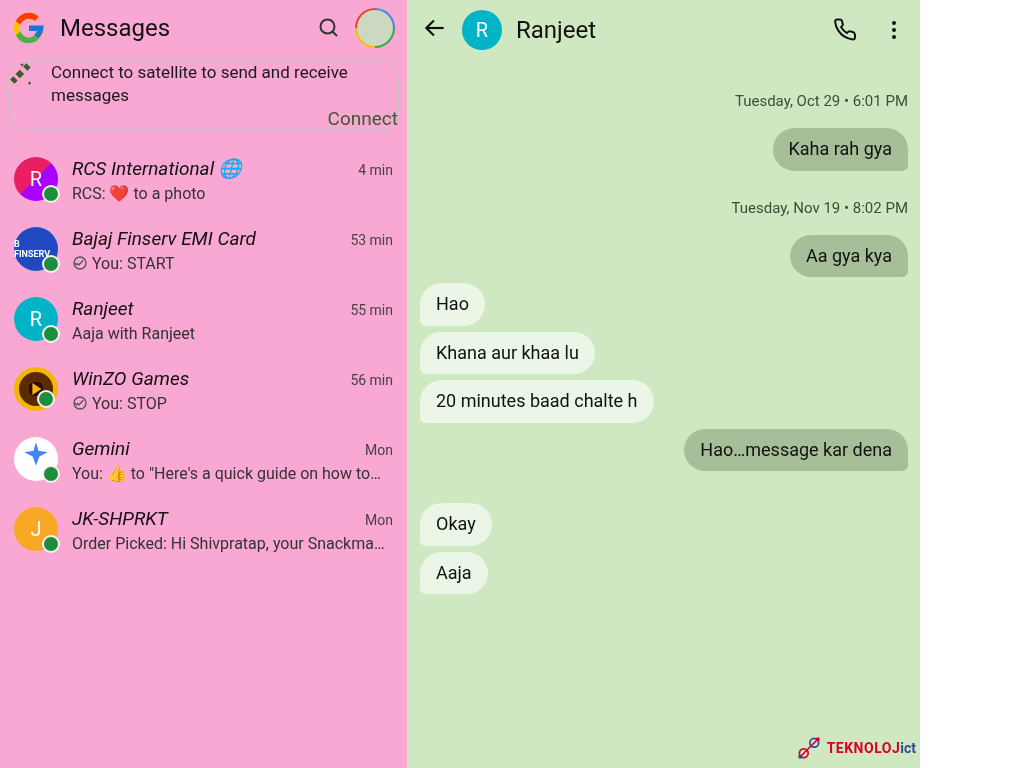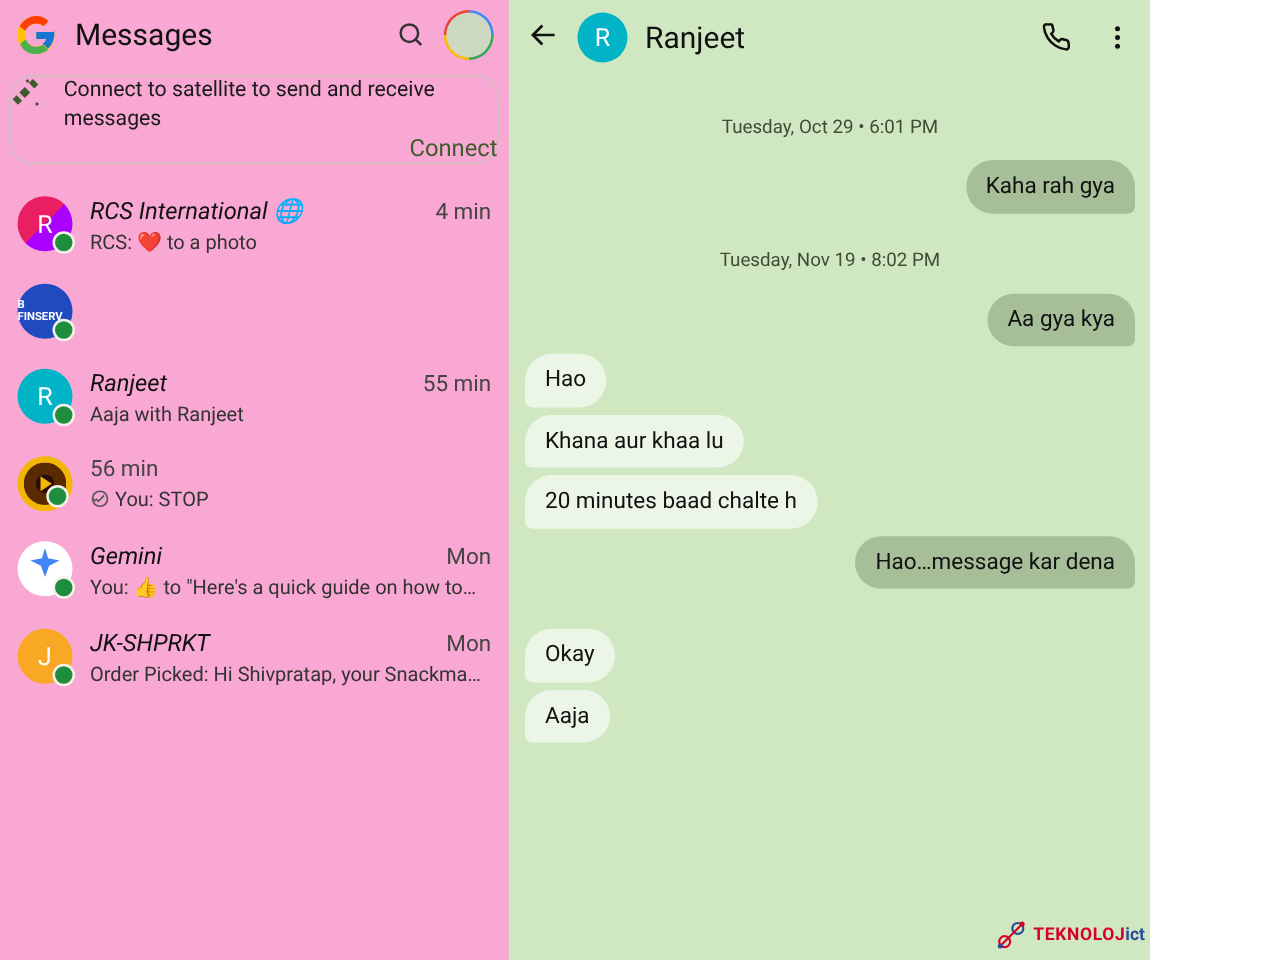--- a/index.html
+++ b/index.html
@@ -21,21 +21,21 @@
   .sat-row2 { text-align: right; }
   .sat-connect { font-size: 19px; color: #3d5b2d; display: inline-block; }
 
   .conv-list { flex: 1; overflow: hidden; padding: 0 2px; }
   .conv { display: flex; align-items: flex-start; padding: 12px 12px; gap: 14px; }
   .conv-av { width: 44px; height: 44px; border-radius: 50%; flex-shrink: 0; position: relative; display:flex; align-items:center; justify-content:center; font-size:20px; color:#fff; }
   .badge-dot { position: absolute; bottom: -2px; right: -2px; width: 18px; height: 18px; border-radius: 50%; background: #1e8e3e; border: 2px solid #f4f1ea; }
   .conv-main { flex: 1; min-width: 0; }
   .conv-top { display: flex; align-items: baseline; gap: 8px; }
   .conv-name { font-size: 19px; color: #111; flex: 1; white-space: nowrap; overflow: hidden; text-overflow: ellipsis; font-style: italic; }
-  .conv-time { font-size: 18px; color: #444; white-space: nowrap; }
+  .conv-time { font-size: 14px; color: #444; white-space: nowrap; }
   .conv-sub { font-size: 16px; color: #333; margin-top: 4px; white-space: nowrap; overflow: hidden; text-overflow: ellipsis; display:flex; align-items:center; gap:4px; }
   .dblcheck { width:16px; height:16px; display:inline-block; }
 
   
   .av-rcs  { background: linear-gradient(135deg,#e91e63 50%,#aa00ff 50%); }
   .av-bajaj{ background:#204ac0; font-size:9px; font-weight:700; }
   .av-ranjeet{ background:#00b3c7; }
   .av-winzo{ background: radial-gradient(circle at 50% 50%, #2b0b0b 30%, #5a2a00 31%); border:5px solid #f2b705; width:44px; height:44px; position:relative; }
   .av-winzo::after{content:""; position:absolute; top:50%; left:50%; width:0;height:0; border-left:9px solid #f2b705; border-top:6px solid transparent; border-bottom:6px solid transparent; transform:translate(-40%,-50%);}
   .av-gemini{ background:#fff; }
@@ -44,21 +44,21 @@
 
   
   .right { width: 512px; height: 100%; background: #cfe8c2; display: flex; flex-direction: column; position: relative; }
   .r-header { display: flex; align-items: center; padding: 10px 14px; gap: 14px; }
   .r-av { width: 40px; height: 40px; border-radius: 50%; background: #00b3c7; color: #fff; display:flex; align-items:center; justify-content:center; font-size:20px; }
   .r-name-wrap { flex: 1; }
   .r-name { font-size: 24px; color:#111; }
   .r-ic { width: 24px; height: 24px; }
   .r-body { flex: 1; padding: 4px 12px; overflow: hidden; position: relative; }
 
-  .ts-row { text-align: center; font-size: 15px; color: #3e4d36; margin: 28px 0 18px; }
+  .ts-row { text-align: right; font-size: 15px; color: #3e4d36; margin: 28px 0 18px; }
   .bubble { max-width: 80%; padding: 10px 16px; font-size: 18px; color: #111; margin: 6px 0; line-height:1.25; }
   .b-out { background:#a6bf98; border-radius: 22px 22px 6px 22px; margin-left:auto; }
   .b-in  { background:#ecf6e6; border-radius: 22px 22px 22px 6px; margin-right:auto; }
 
   .watermark { position:absolute; right: 4px; bottom: 6px; display:flex; align-items:center; gap:4px; font-size:14px; font-weight:700; pointer-events:none; }
   .watermark svg{ width:28px; height:28px; }
   .wm-tek { color:#d6002a; letter-spacing:0.5px; }
   .wm-ict { color:#2b4b9b; }
 </style>
 </head>
@@ -108,39 +108,54 @@
             <div class="conv-name">RCS International 🌐</div>
             <div class="conv-time">4 min</div>
           </div>
           <div class="conv-sub">
             <span>RCS: ❤️ to a photo</span>
           </div>
         </div>
       </div>
       <div class="conv">
         <div class="conv-av av-bajaj">B FINSERV<div class="badge-dot"></div></div>
+        <div class="conv-main">
+          <div class="conv-top">
+            <div class="conv-name">Bajaj Finserv EMI Card</div>
+            <div class="conv-time">53 min</div>
+          </div>
+          <div class="conv-sub">
+            <svg class="dblcheck" viewBox="0 0 24 24" fill="none" stroke="#555" stroke-width="2">
+              <circle cx="12" cy="12" r="9"></circle>
+              <polyline points="7 12 10 15 17 8"></polyline>
+              <polyline points="4 12 7 15" stroke="#555"></polyline>
+            </svg>
+            <span>You: START</span>
+          </div>
+        </div>
       </div>
       <div class="conv">
         <div class="conv-av av-ranjeet">R<div class="badge-dot"></div></div>
         <div class="conv-main">
           <div class="conv-top">
             <div class="conv-name">Ranjeet</div>
             <div class="conv-time">55 min</div>
           </div>
           <div class="conv-sub">
             <span>Aaja with Ranjeet</span>
           </div>
         </div>
       </div>
       <div class="conv">
         <div class="conv-av av-winzo">
           <div class="badge-dot"></div>
         </div>
         <div class="conv-main">
           <div class="conv-top">
+            <div class="conv-name">WinZO Games</div>
             <div class="conv-time">56 min</div>
           </div>
           <div class="conv-sub">
             <svg class="dblcheck" viewBox="0 0 24 24" fill="none" stroke="#555" stroke-width="2">
               <circle cx="12" cy="12" r="9"></circle>
               <polyline points="7 12 10 15 17 8"></polyline>
               <polyline points="4 12 7 15" stroke="#555"></polyline>
             </svg>
             <span>You: STOP</span>
           </div>

